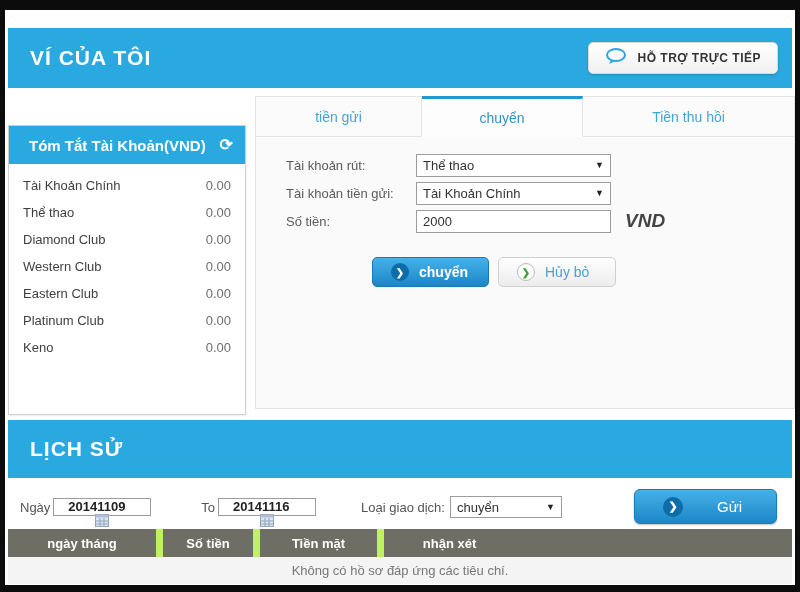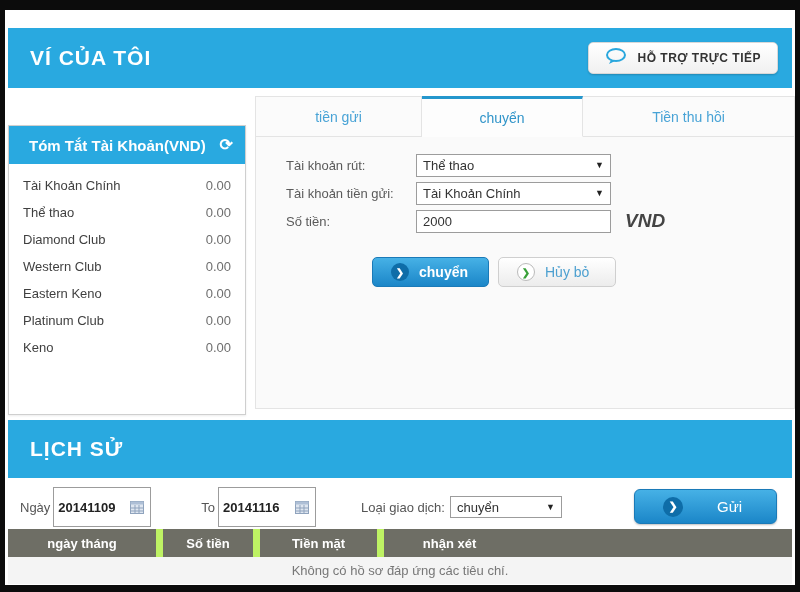--- a/index.html
+++ b/index.html
@@ -61,22 +61,22 @@
 
   
   .history-bar { position:absolute; left:3px; top:410px; width:784px; height:58px; background:#29a9e0;
     display:flex; align-items:center; justify-content:space-between; padding:0 36px 0 22px; }
   .history-title { color:#fff; font-size:21px; font-weight:bold; letter-spacing:1px; }
   .history-note { color:#d6ef9e; font-size:14px; }
 
   .filter-row { position:absolute; left:3px; top:476px; width:784px; height:42px; display:flex;
     align-items:center; padding-left:12px; }
   .flabel { font-size:13px; color:#555; }
-  .datebox { width:98px; height:40px; border:1px solid #9c9c9c; display:flex; align-items:center;
-    margin-left:3px; background:#fff; }
+  .datebox { width:98px; height:18px; border:1px solid #9c9c9c; display:flex; align-items:center;
+    margin-left:3px; background:#fff;flex-direction:column; }
   .datebox input { border:none; outline:none; width:76px; font-family:"Liberation Sans",sans-serif;
     font-size:13px; font-weight:bold; color:#222; padding-left:4px; }
   .calicon { cursor:pointer; display:flex; }
   .sp1 { width:50px; } .sp2 { width:45px; }
   .filter-sel { width:112px; height:22px; margin-left:5px; }
   .gui-btn { position:absolute; right:15px; top:3px; width:143px; height:35px; border-radius:6px;
     background:linear-gradient(#46b1e6,#1b86c8); border:1px solid #1a7ab8; display:flex;
     align-items:center; cursor:pointer; box-shadow:0 1px 2px rgba(0,0,0,.25); }
   .gui-btn .badge { width:20px; height:20px; border-radius:50%; background:#0e6da8; color:#fff;
     display:flex; align-items:center; justify-content:center; font-size:11px; font-weight:bold; margin-left:28px; }
@@ -126,21 +126,21 @@
         </div>
       <div class="acct-row">
           <span class="n">Diamond Club</span>
           <span class="v">0.00</span>
         </div>
       <div class="acct-row">
           <span class="n">Western Club</span>
           <span class="v">0.00</span>
         </div>
       <div class="acct-row">
-          <span class="n">Eastern Keno</span>
+          <span class="n">Eastern Club</span>
           <span class="v">0.00</span>
         </div>
       <div class="acct-row">
           <span class="n">Platinum Club</span>
           <span class="v">0.00</span>
         </div>
       <div class="acct-row">
           <span class="n">Keno</span>
           <span class="v">0.00</span>
         </div>

